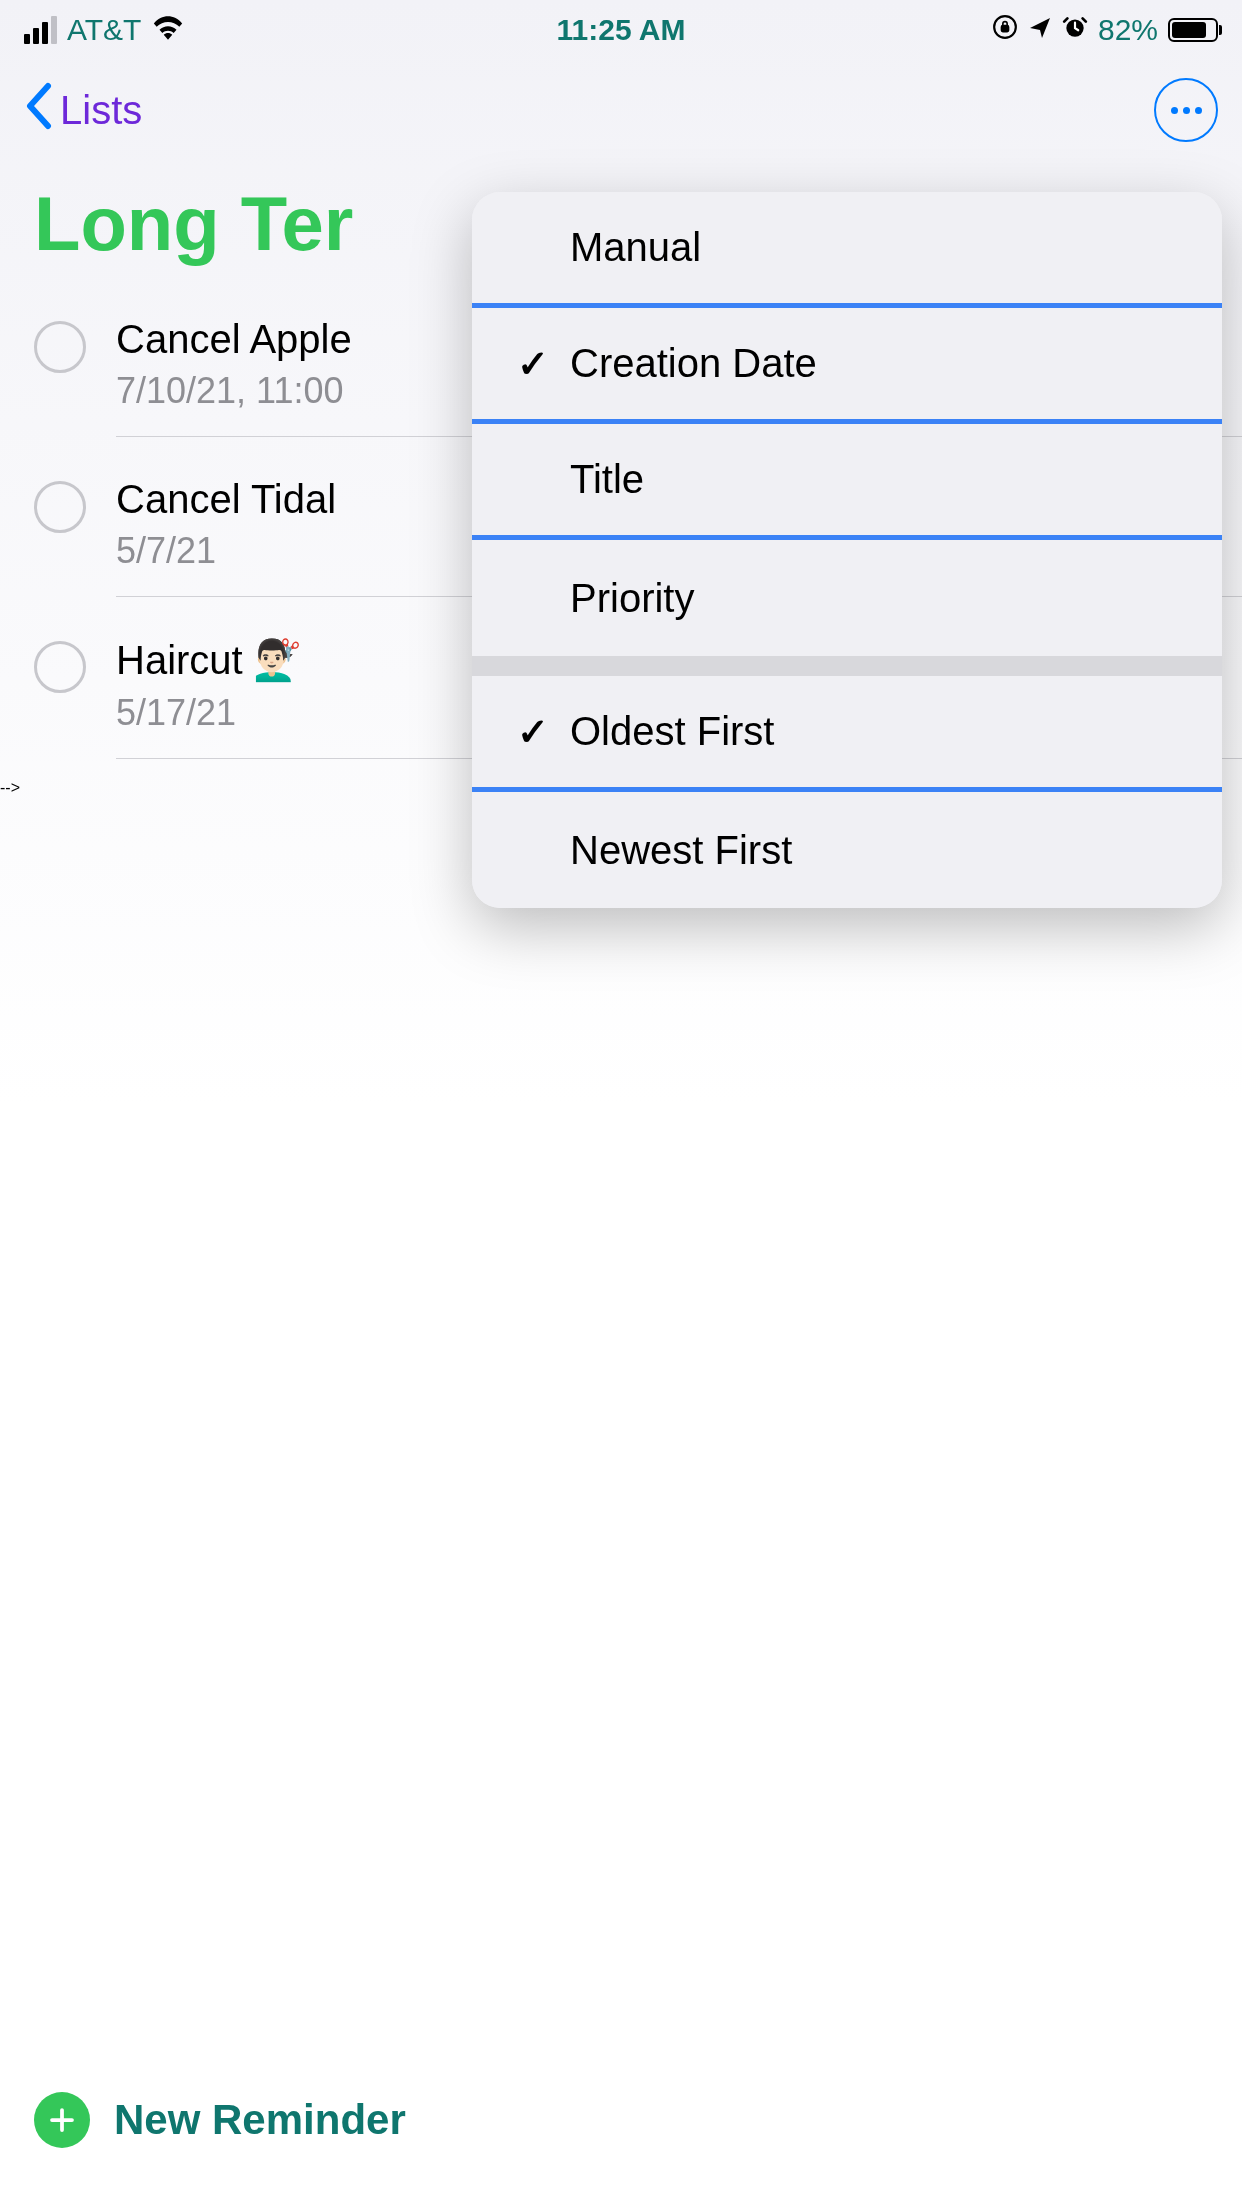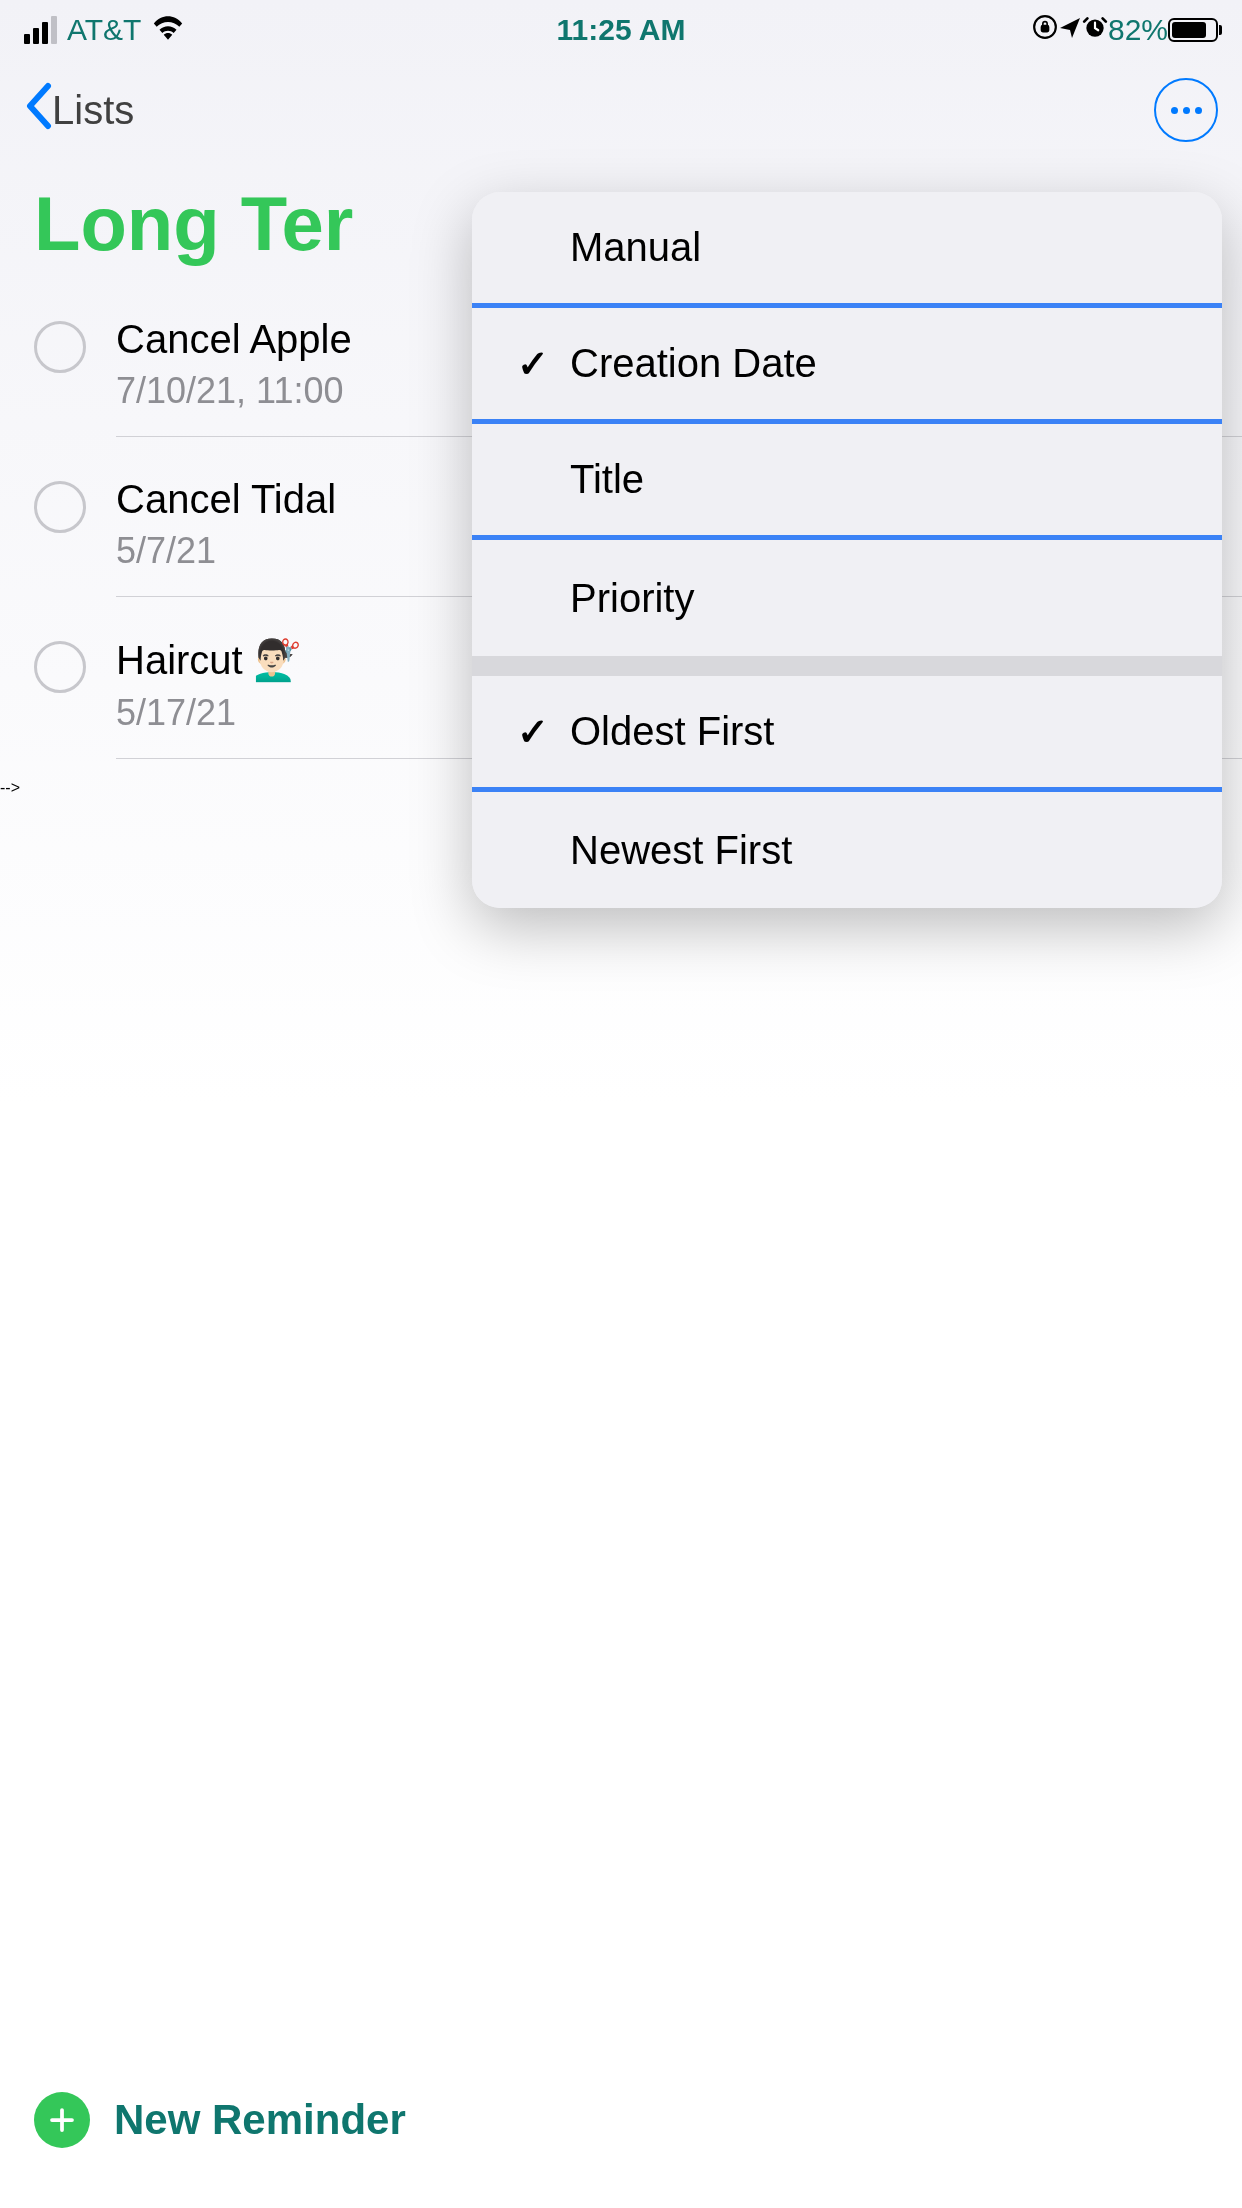--- a/index.html
+++ b/index.html
@@ -39,20 +39,21 @@
     .status-center {
       position: absolute;
       left: 50%;
       transform: translateX(-50%);
       font-weight: 600;
     }
     
     .status-right {
       display: flex;
       align-items: center;
+      gap: 10px;
     }
     
     .signal-bars {
       display: flex;
       align-items: flex-end;
       gap: 3px;
     }
     
     .bar {
       width: 6px;
@@ -103,21 +104,22 @@
       height: 100px;
       display: flex;
       align-items: center;
       justify-content: space-between;
       padding: 0 24px;
     }
     
     .back-button {
       display: flex;
       align-items: center;
-      color: #404040;
+      gap: 8px;
+      color: #6d28d9;
       font-size: 40px;
       text-align: right;
     }
     
     .more-button {
       width: 64px;
       height: 64px;
       border: 2px solid #007aff;
       border-radius: 50%;
       display: flex;

